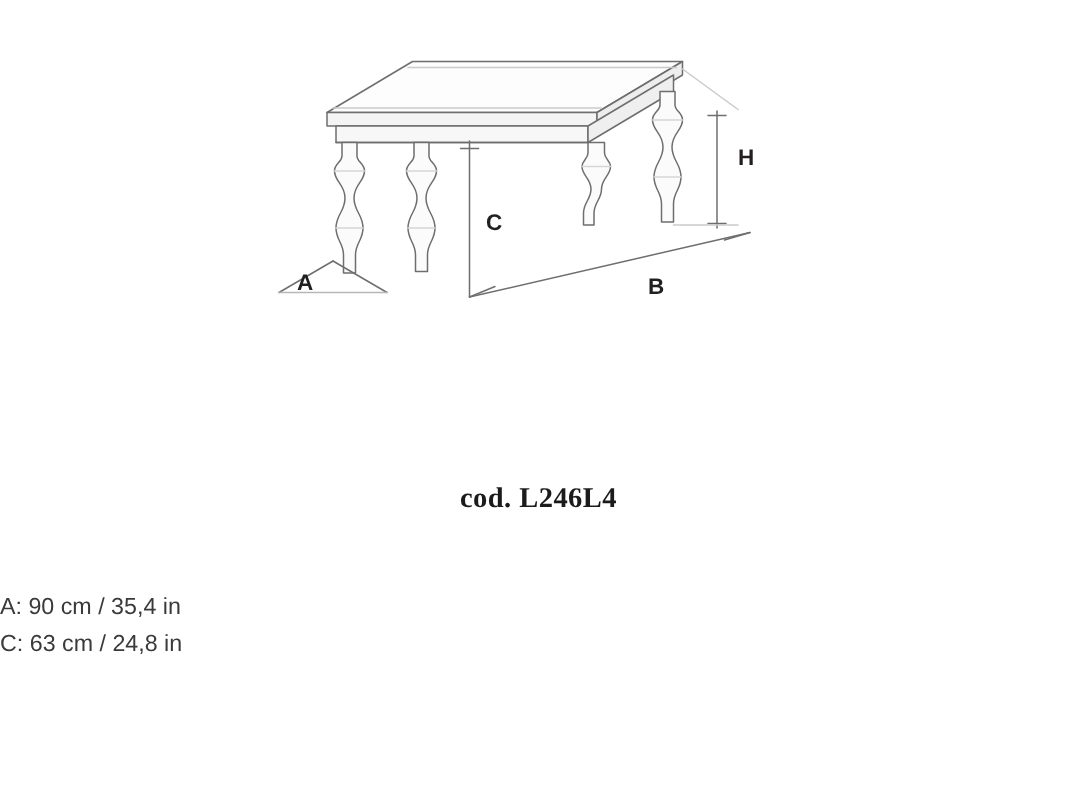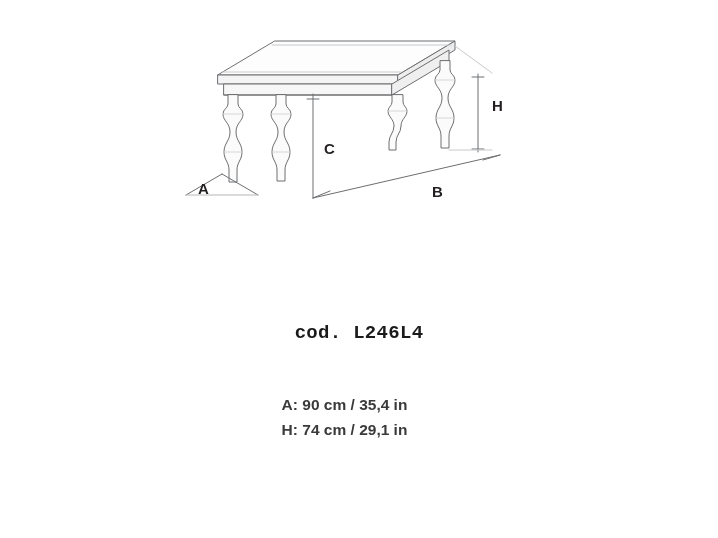--- a/index.html
+++ b/index.html
@@ -42,33 +42,32 @@
   #label-B { left: 432px; top: 183px; }
   #label-C { left: 324px; top: 140px; }
   #label-H { left: 492px; top: 97px; }
 
   #code {
     position: absolute;
     left: 0;
     top: 322px;
     width: 718px;
     text-align: center;
-    font-family: Liberation Mono, monospace;
+    font-family: Liberation Serif, serif;
     font-size: 19px;
     font-weight: 700;
     color: #1b1b1b;
     letter-spacing: 0.3px;
   }
   #specs {
     position: absolute;
     left: 0;
     top: 393px;
     width: 689px;
-    text-align: center;
-    font-weight: bold;
+    text-align: left;
   }
   #specs .spec-row {
     font-family: "Liberation Sans", sans-serif;
     font-size: 15.5px;
     color: #3a3a3a;
     line-height: 24.5px;
     white-space: pre;
   }
 </style>
 </head>
@@ -164,16 +163,16 @@
     <span class="dim-label" id="label-A">A</span>
     <span class="dim-label" id="label-B">B</span>
     <span class="dim-label" id="label-C">C</span>
     <span class="dim-label" id="label-H">H</span>
   </div>
 
   <div id="code">cod. L246L4</div>
 
   <div id="specs">
     <div class="spec-row">A: 90 cm / 35,4 in</div>
-    <div class="spec-row">H: 74 cm / 29,1 in</div>
+    <div class="spec-row">C: 63 cm / 24,8 in</div>
   </div>
 
 </div>
 
 </body></html>

